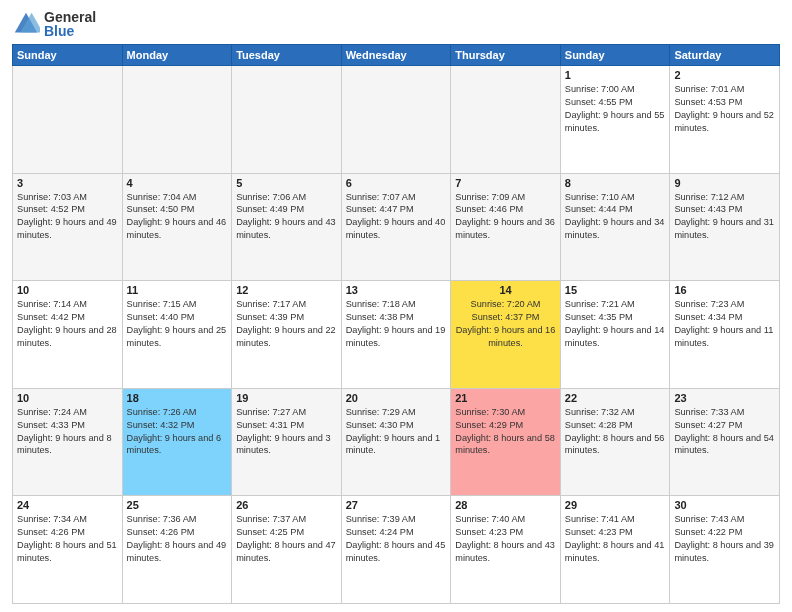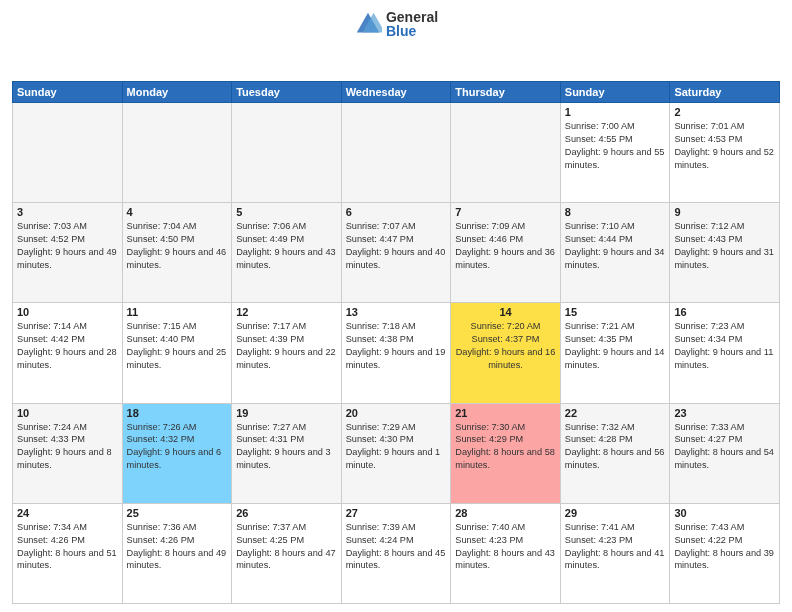--- a/index.html
+++ b/index.html
@@ -12,23 +12,23 @@
     }
     .page {
       width: 792px;
       height: 612px;
       padding: 10px 12px 8px 12px;
       display: flex;
       flex-direction: column;
     }
     .header {
       display: flex;
-      justify-content: center;
+      justify-content: space-between;
       align-items: flex-start;
-      margin-bottom: 16px;
+      margin-bottom: 6px;
     }
     .logo {
       display: flex;
       align-items: center;
       gap: 4px;
     }
     .logo-text {
       display: flex;
       flex-direction: column;
       line-height: 1;
@@ -58,21 +58,20 @@
     .location {
       font-size: 14px;
       color: #555;
     }
     .calendar {
       flex: 1;
       border: 1px solid #ccc;
       border-collapse: collapse;
       width: 100%;
       table-layout: fixed;
-      margin-top: 27px;
     }
     .calendar th {
       background-color: #2a6ebb;
       color: #fff;
       font-size: 11px;
       font-weight: bold;
       padding: 4px 4px;
       text-align: left;
       border: 1px solid #1a5aa0;
     }

